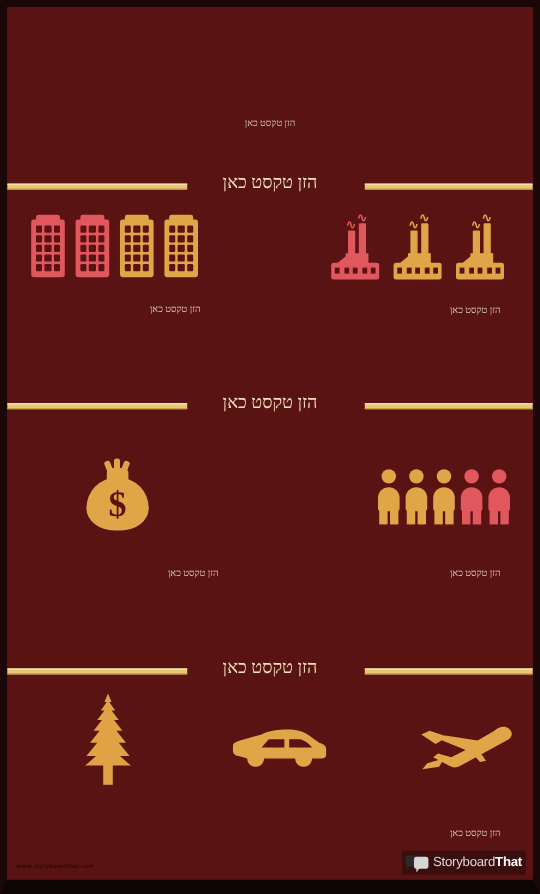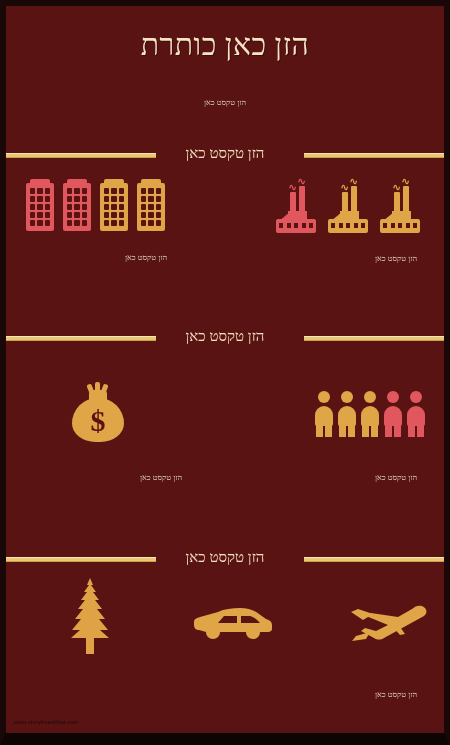--- a/index.html
+++ b/index.html
@@ -353,21 +353,20 @@
   }
   .footer-logo .logo-text .lt-1 { color: #d8d8d8; }
   .footer-logo .logo-text .lt-2 { color: #ffffff; font-weight: bold; }
 </style>
 </head>
 <body>
 
 <div id="poster">
   <div class="canvas">
 
-    <div class="title">הזן כאן כותרת</div>
     <div class="subtitle">הזן טקסט כאן</div>
 
     <div class="divider" style="top:137px;">
       <div class="rule left-rule"></div>
       <div class="rule right-rule"></div>
       <div class="dv-label">הזן טקסט כאן</div>
     </div>
 
     <div class="icon-row" style="left:20px; top:173px;">
       <div class="building">
@@ -595,15 +594,24 @@
           <path d="M25 14 L10 9 L3 12 L15 20 Z"></path>
           <path d="M22 32 L8 36 L4 41 L18 39 Z"></path>
           <path d="M44 26 L52 35 L57 34 L50 24 Z"></path>
         </g>
       </svg>
     </div>
 
     <div class="caption" style="left:330px; top:684px; width:120px;">הזן טקסט כאן</div>
 
     <div class="footer-url">www.storyboardthat.com</div>
+    <div class="footer-logo">
+      <div class="bubbles">
+        <div class="bub-dark"></div>
+        <div class="bub-light"></div>
+      </div>
+      <div class="logo-text">
+        <span class="lt-1">Storyboard</span><span class="lt-2">That</span>
+      </div>
+    </div>
 
   </div>
 </div>
 
 </body></html>

